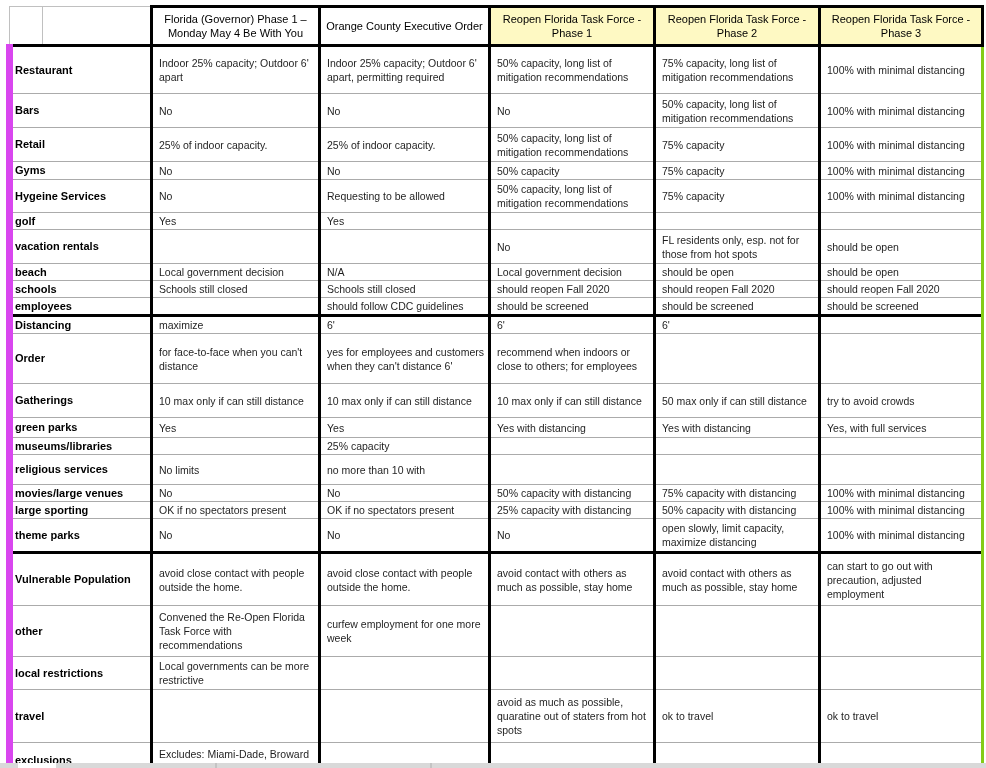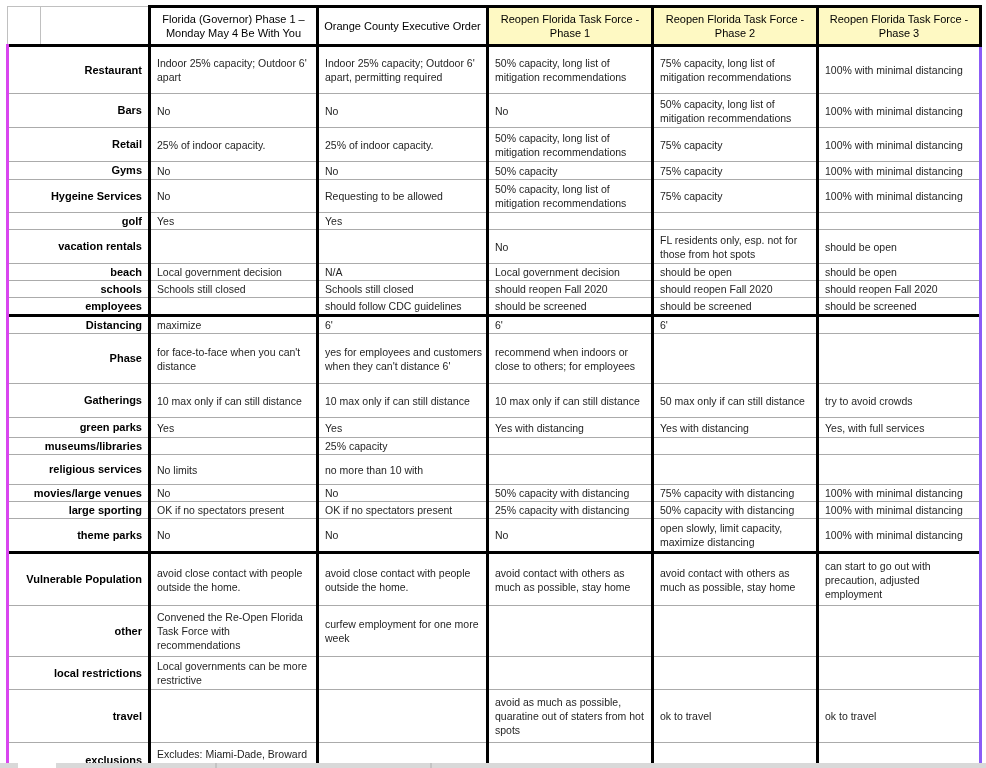--- a/index.html
+++ b/index.html
@@ -19,30 +19,30 @@
   }
   thead th.blue{background:#fef9c3;}
   thead th.ghost{
     border:none;border-top:1px solid #C0C0C0;border-left:1px solid #C0C0C0;
     background:#fff;position:relative;
   }
   thead th.ghost::after{
     content:"";position:absolute;left:32px;top:0;bottom:0;width:1px;background:#C0C0C0;
   }
   tbody th.rlabel{
-    font-weight:bold;text-align:right;font-size:11px;line-height:13px;
+    font-weight:bold;text-align:left;font-size:11px;line-height:13px;
     padding:1px 6px 1px 2px;color:#000;
-    border-left:3px solid #d946ef;border-right:3px solid #000;border-top:1px solid #ABABAB;
+    border-left:7px solid #d946ef;border-right:3px solid #000;border-top:1px solid #ABABAB;
   }
   tbody td{
     font-size:10.5px;line-height:14px;text-align:left;color:#1F1F1F;
     padding:1px 3px 1px 6px;
     border-left:3px solid #000;border-top:1px solid #ABABAB;
   }
-  tbody td:last-child{border-right:3px solid #8b5cf6;}
+  tbody td:last-child{border-right:3px solid #84cc16;}
   tbody tr.gstart th,tbody tr.gstart td{border-top:3px solid #000;}
   tbody tr:last-child th,tbody tr:last-child td{border-bottom:3px solid #000;}
   .edge-strip{
     position:absolute;left:0;right:0;bottom:0;height:5px;background:#D9D9D9;
   }
   .edge-strip .notch{
     position:absolute;left:18px;top:0;width:38px;height:5px;background:#ffffff;
   }
   .edge-strip .tick{
     position:absolute;top:0;width:2px;height:5px;background:#c4c4c4;
@@ -153,21 +153,21 @@
       </tr>
       <tr class="gstart" style="height: 17px;">
         <th class="rlabel">Distancing</th>
         <td>maximize</td>
         <td>6'</td>
         <td>6'</td>
         <td>6'</td>
         <td></td>
       </tr>
       <tr style="height: 50px;">
-        <th class="rlabel">Phase</th>
+        <th class="rlabel">Order</th>
         <td>for face-to-face when you can't distance</td>
         <td>yes for employees and customers when they can't distance 6'</td>
         <td>recommend when indoors or close to others; for employees</td>
         <td></td>
         <td></td>
       </tr>
       <tr style="height: 34px;">
         <th class="rlabel">Gatherings</th>
         <td>10 max only if can still distance</td>
         <td>10 max only if can still distance</td>

